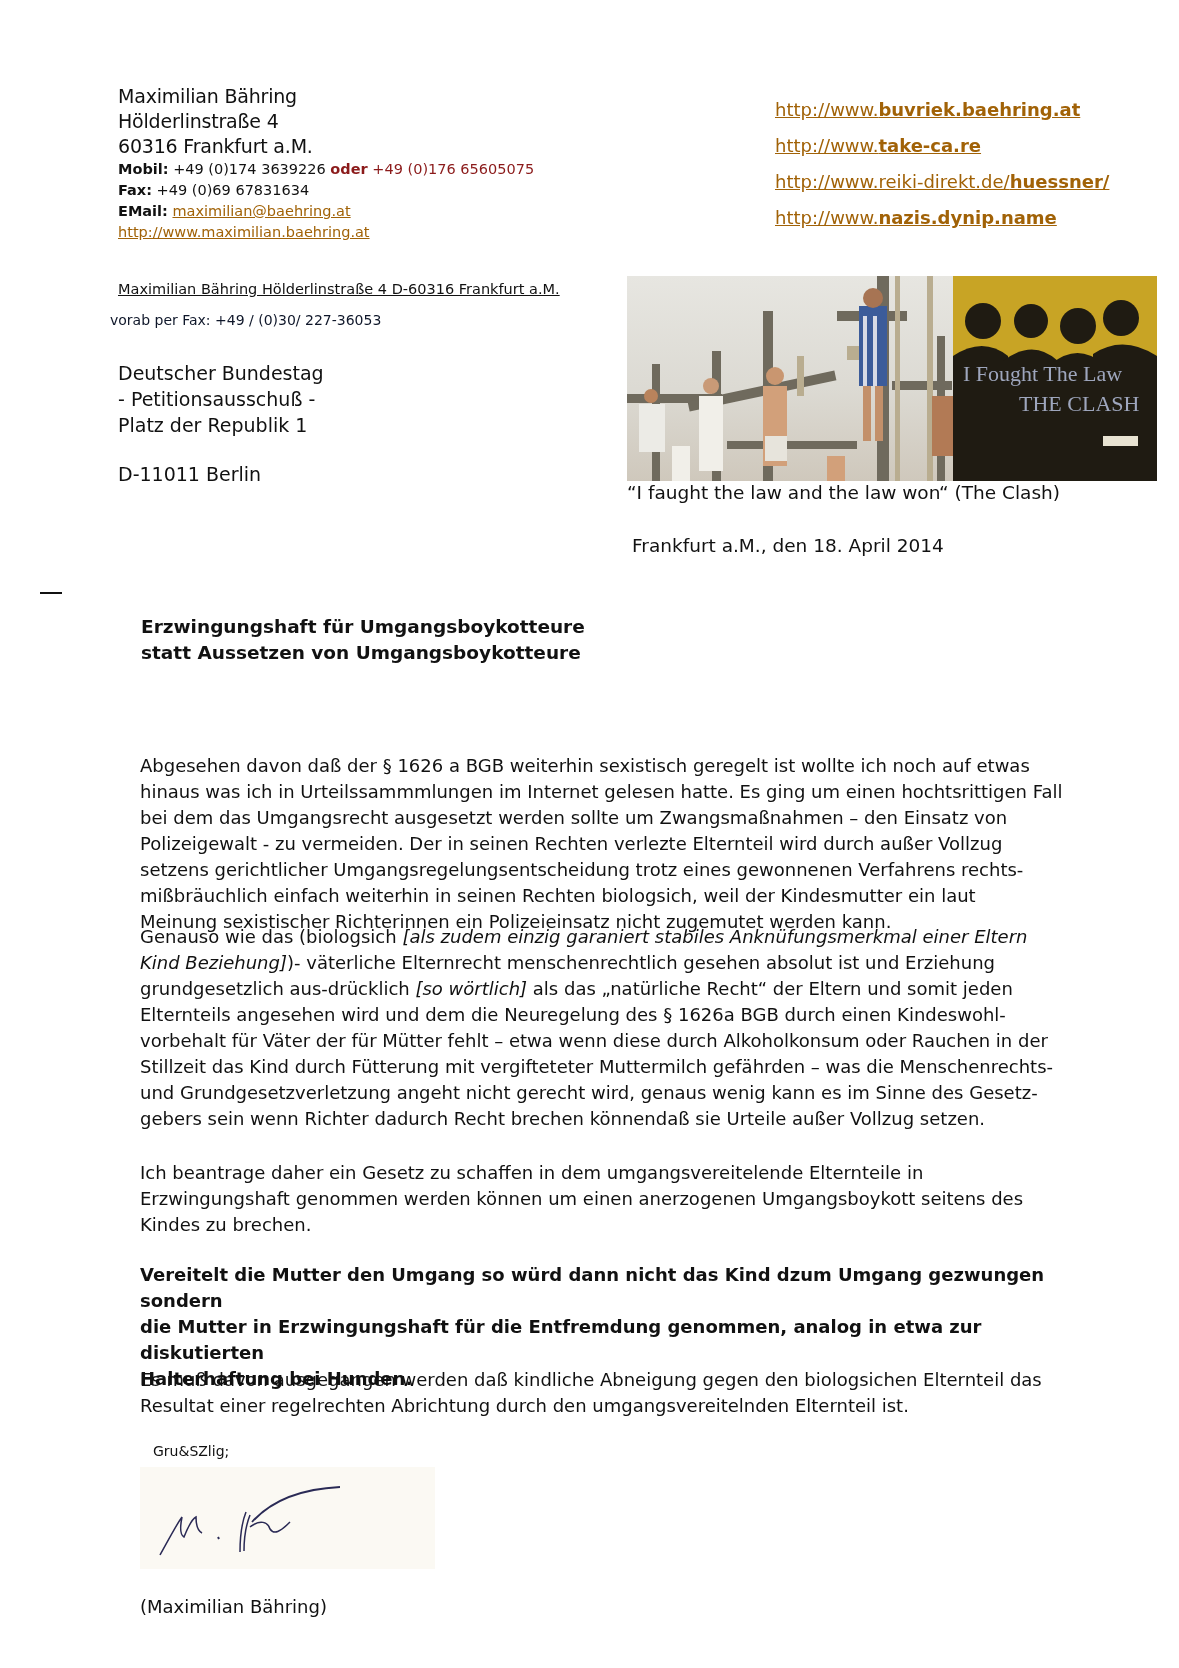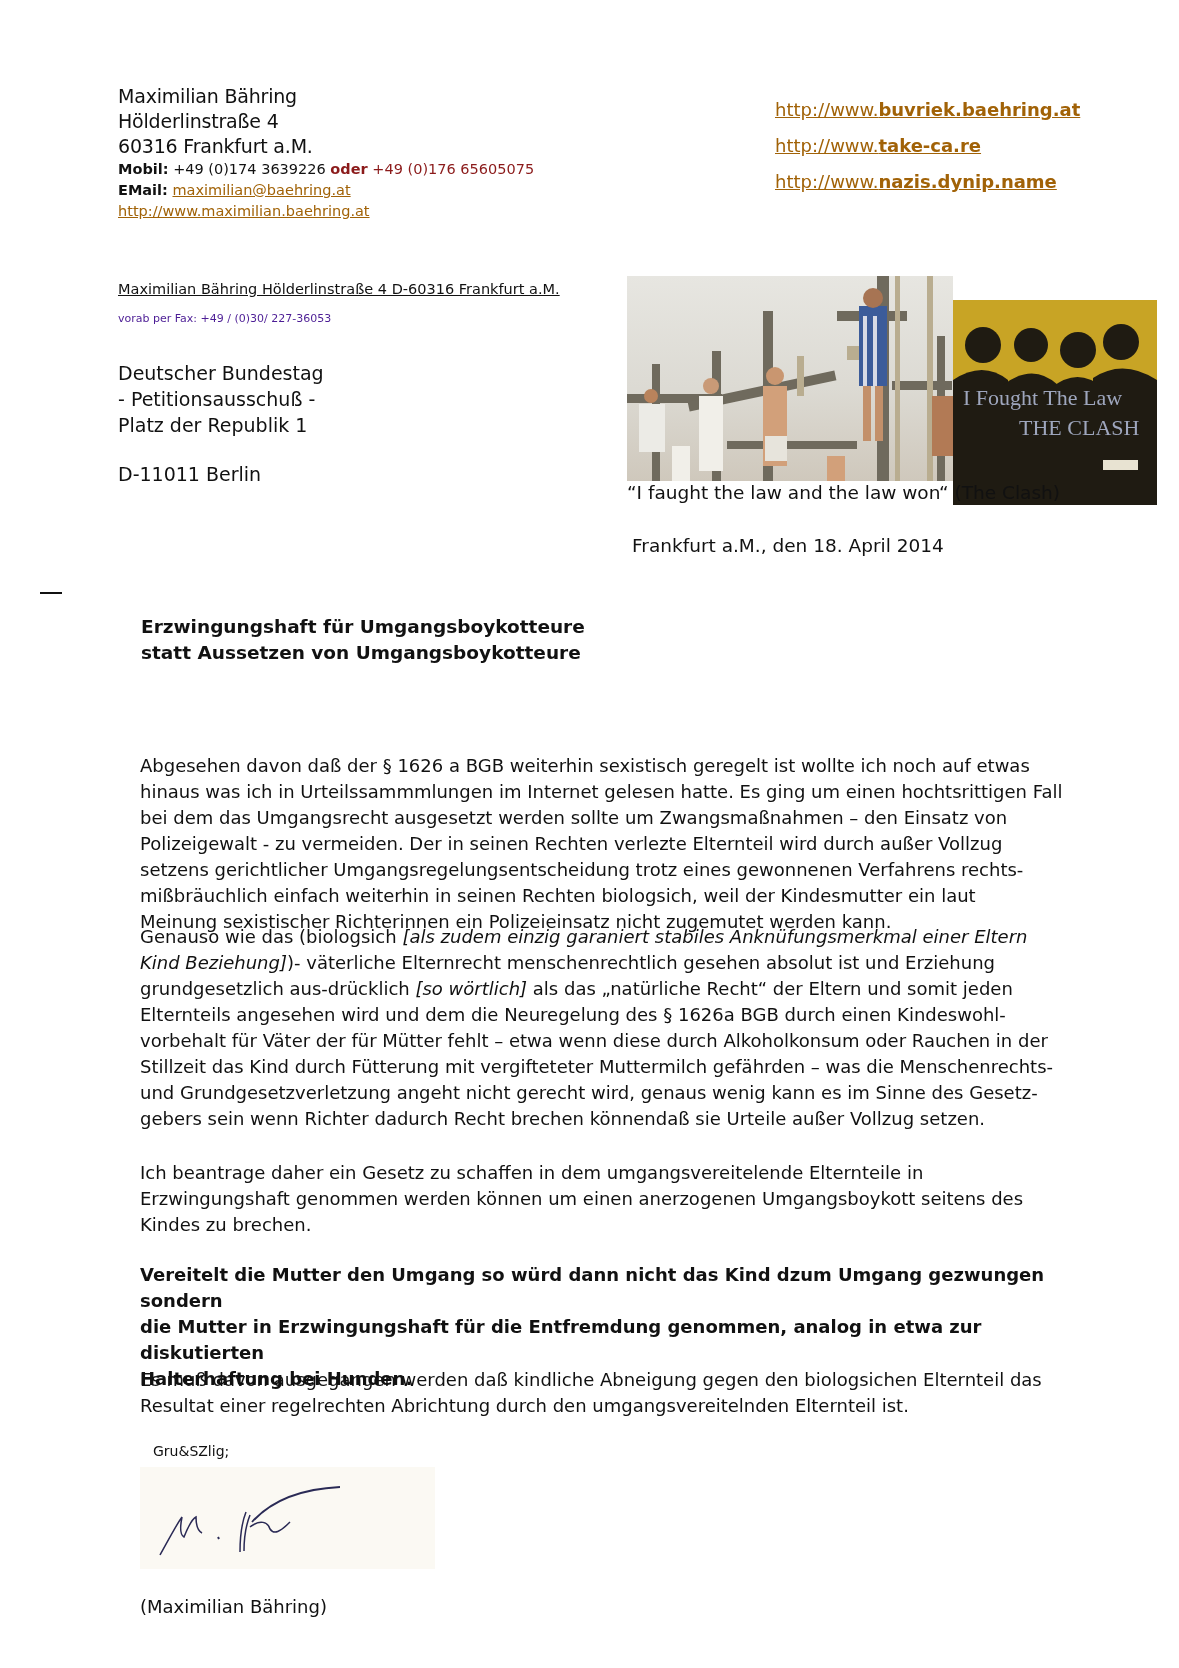--- a/index.html
+++ b/index.html
@@ -17,36 +17,35 @@
   .dark-red { color: #8b1a1a; }
   .red-bold { color: #8b1a1a; font-weight: bold; }
   a.link { color: #a16207; text-decoration: underline; }
 
   
   #links { left: 775px; top: 92px; }
   #links .lk { font-size: 18px; line-height: 36px; font-weight: normal; display:block; }
 
   
   #return-address { left: 118px; top: 281px; font-size: 14.5px; text-decoration: underline; }
-  #fax-line { left: 118px; top: 312px; font-size: 11px; color: #4c1d95; }
+  #fax-line { left: 110px; top: 312px; font-size: 14px; color: #0f172a; }
 
   
   #recipient { left: 118px; top: 360px; font-size: 19px; line-height: 26px; }
   #recipient-city { left: 118px; top: 463px; font-size: 19px; }
 
   
   #image-row { left: 627px; top: 276px; width: 530px; height: 205px; display: flex; }
   #crucifixion-image {
     width: 326px; height: 205px; position: relative; overflow: hidden;
     background: linear-gradient(180deg, #e7e6e1 0%, #dcdad3 55%, #cfc8bc 100%);
   }
   #clash-image {
     width: 204px; height: 205px; position: relative; overflow: hidden;
     background: #f9a8d4;
-    margin-top: 24px;
   }
   .caption { left: 627px; top: 482px; font-size: 18.5px; }
   #date-line { left: 632px; top: 535px; font-size: 18.5px; }
 
   #margin-dash { left: 40px; top: 592px; width: 22px; height: 2px; background: #111; }
 
   
   #subject { left: 141px; top: 614px; font-size: 18.5px; font-weight: bold; line-height: 26px; }
 
   
@@ -68,31 +67,36 @@
   <div class="big">Maximilian Bähring</div>
   <div class="big">Hölderlinstraße 4</div>
   <div class="big">60316 Frankfurt a.M.</div>
   <div class="small">
     <span class="lbl">Mobil:</span>
     <span>+49 (0)174 3639226</span>
     <span class="red-bold">oder</span>
     <span class="dark-red">+49 (0)176 65605075</span>
   </div>
   <div class="small">
+    <span class="lbl">Fax:</span>
+    <span>+49 (0)69 67831634</span>
+  </div>
+  <div class="small">
     <span class="lbl">EMail:</span>
     <a class="link">maximilian@baehring.at</a>
   </div>
   <div class="small">
     <a class="link">http://www.maximilian.baehring.at</a>
   </div>
 </div>
 
 <div id="links" class="abs">
   <a class="link lk"><span>http://www.</span><b>buvriek.baehring.at</b></a>
   <a class="link lk"><span>http://www.</span><b>take-ca.re</b></a>
+  <a class="link lk"><span>http://www.reiki-direkt.de/</span><b>huessner/</b></a>
   <a class="link lk"><span>http://www.</span><b>nazis.dynip.name</b></a>
 </div>
 
 <div id="return-address" class="abs">Maximilian Bähring  Hölderlinstraße 4 D-60316 Frankfurt  a.M.</div>
 <div id="fax-line" class="abs">vorab per Fax: +49 / (0)30/  227-36053</div>
 
 <div id="recipient" class="abs">
   <div>Deutscher Bundestag</div>
   <div>- Petitionsausschuß -</div>
   <div>Platz der Republik 1</div>

